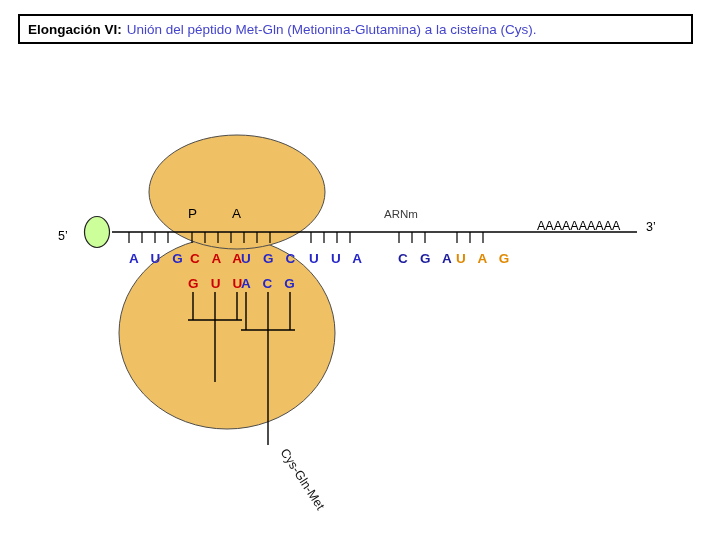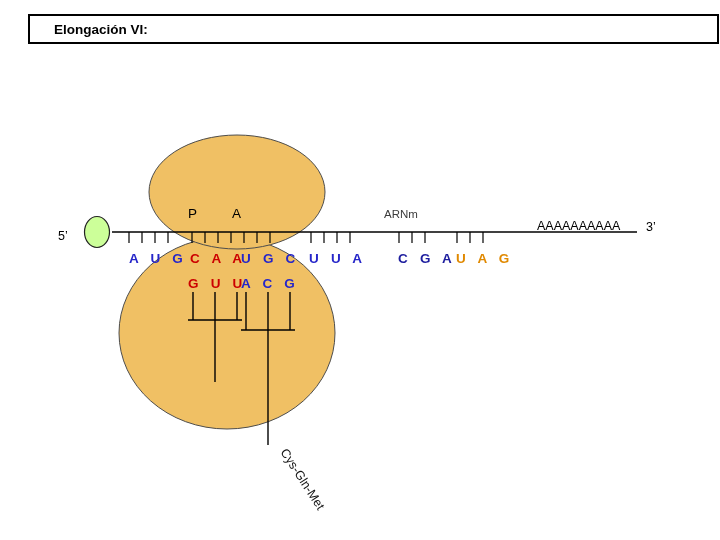--- a/index.html
+++ b/index.html
@@ -1,39 +1,40 @@
 <!DOCTYPE html>
 <html><head>
 <meta charset="utf-8">
 <style>
   html,body{margin:0;padding:0;background:#fff;}
   .stage{
     position:relative;width:720px;height:540px;background:#ffffff;
     font-family:"Liberation Sans","DejaVu Sans",sans-serif;overflow:hidden;
   }
   .title-box{
-    position:absolute;left:28px;top:14px;width:663px;height:26px;
+    position:absolute;left:18px;top:14px;width:663px;height:26px;
     border:2px solid #000;background:#fff;
-    display:flex;align-items:center;padding-left:24px;
+    display:flex;align-items:center;padding-left:8px;
     font-size:13.5px;white-space:nowrap;
   }
   .title-prefix{font-weight:bold;color:#000;}
   .title-rest{margin-left:5px;}
   svg.diagram{position:absolute;left:0;top:0;}
   svg text{font-family:"Liberation Sans","DejaVu Sans",sans-serif;}
   .lbl{fill:#000;}
   .codon{font-size:13.5px;font-weight:bold;letter-spacing:4.2px;}
 </style>
 </head>
 <body>
 
 <div class="stage">
 
   <div class="title-box">
     <span class="title-prefix">Elongación VI:</span>
+    <span class="title-rest" style="color: rgb(68, 68, 204);">Unión del péptido Met-Gln (Metionina-Glutamina)  a la cisteína (Cys).</span>
   </div>
 
   <svg class="diagram" width="720" height="540" viewBox="0 0 720 540">
 
     <ellipse cx="227" cy="333" rx="108" ry="96" stroke="#4d4d4d" stroke-width="1" fill="#f0c064"></ellipse>
     <ellipse cx="237" cy="192" rx="88" ry="57" stroke="#4d4d4d" stroke-width="1" fill="#f0c064"></ellipse>
 
     <line x1="112" y1="232" x2="637" y2="232" stroke="#000" stroke-width="1.5"></line>
 
     <ellipse cx="97" cy="232" rx="12.5" ry="15.5" stroke="#222" stroke-width="1.2" fill="#ccff99"></ellipse>

